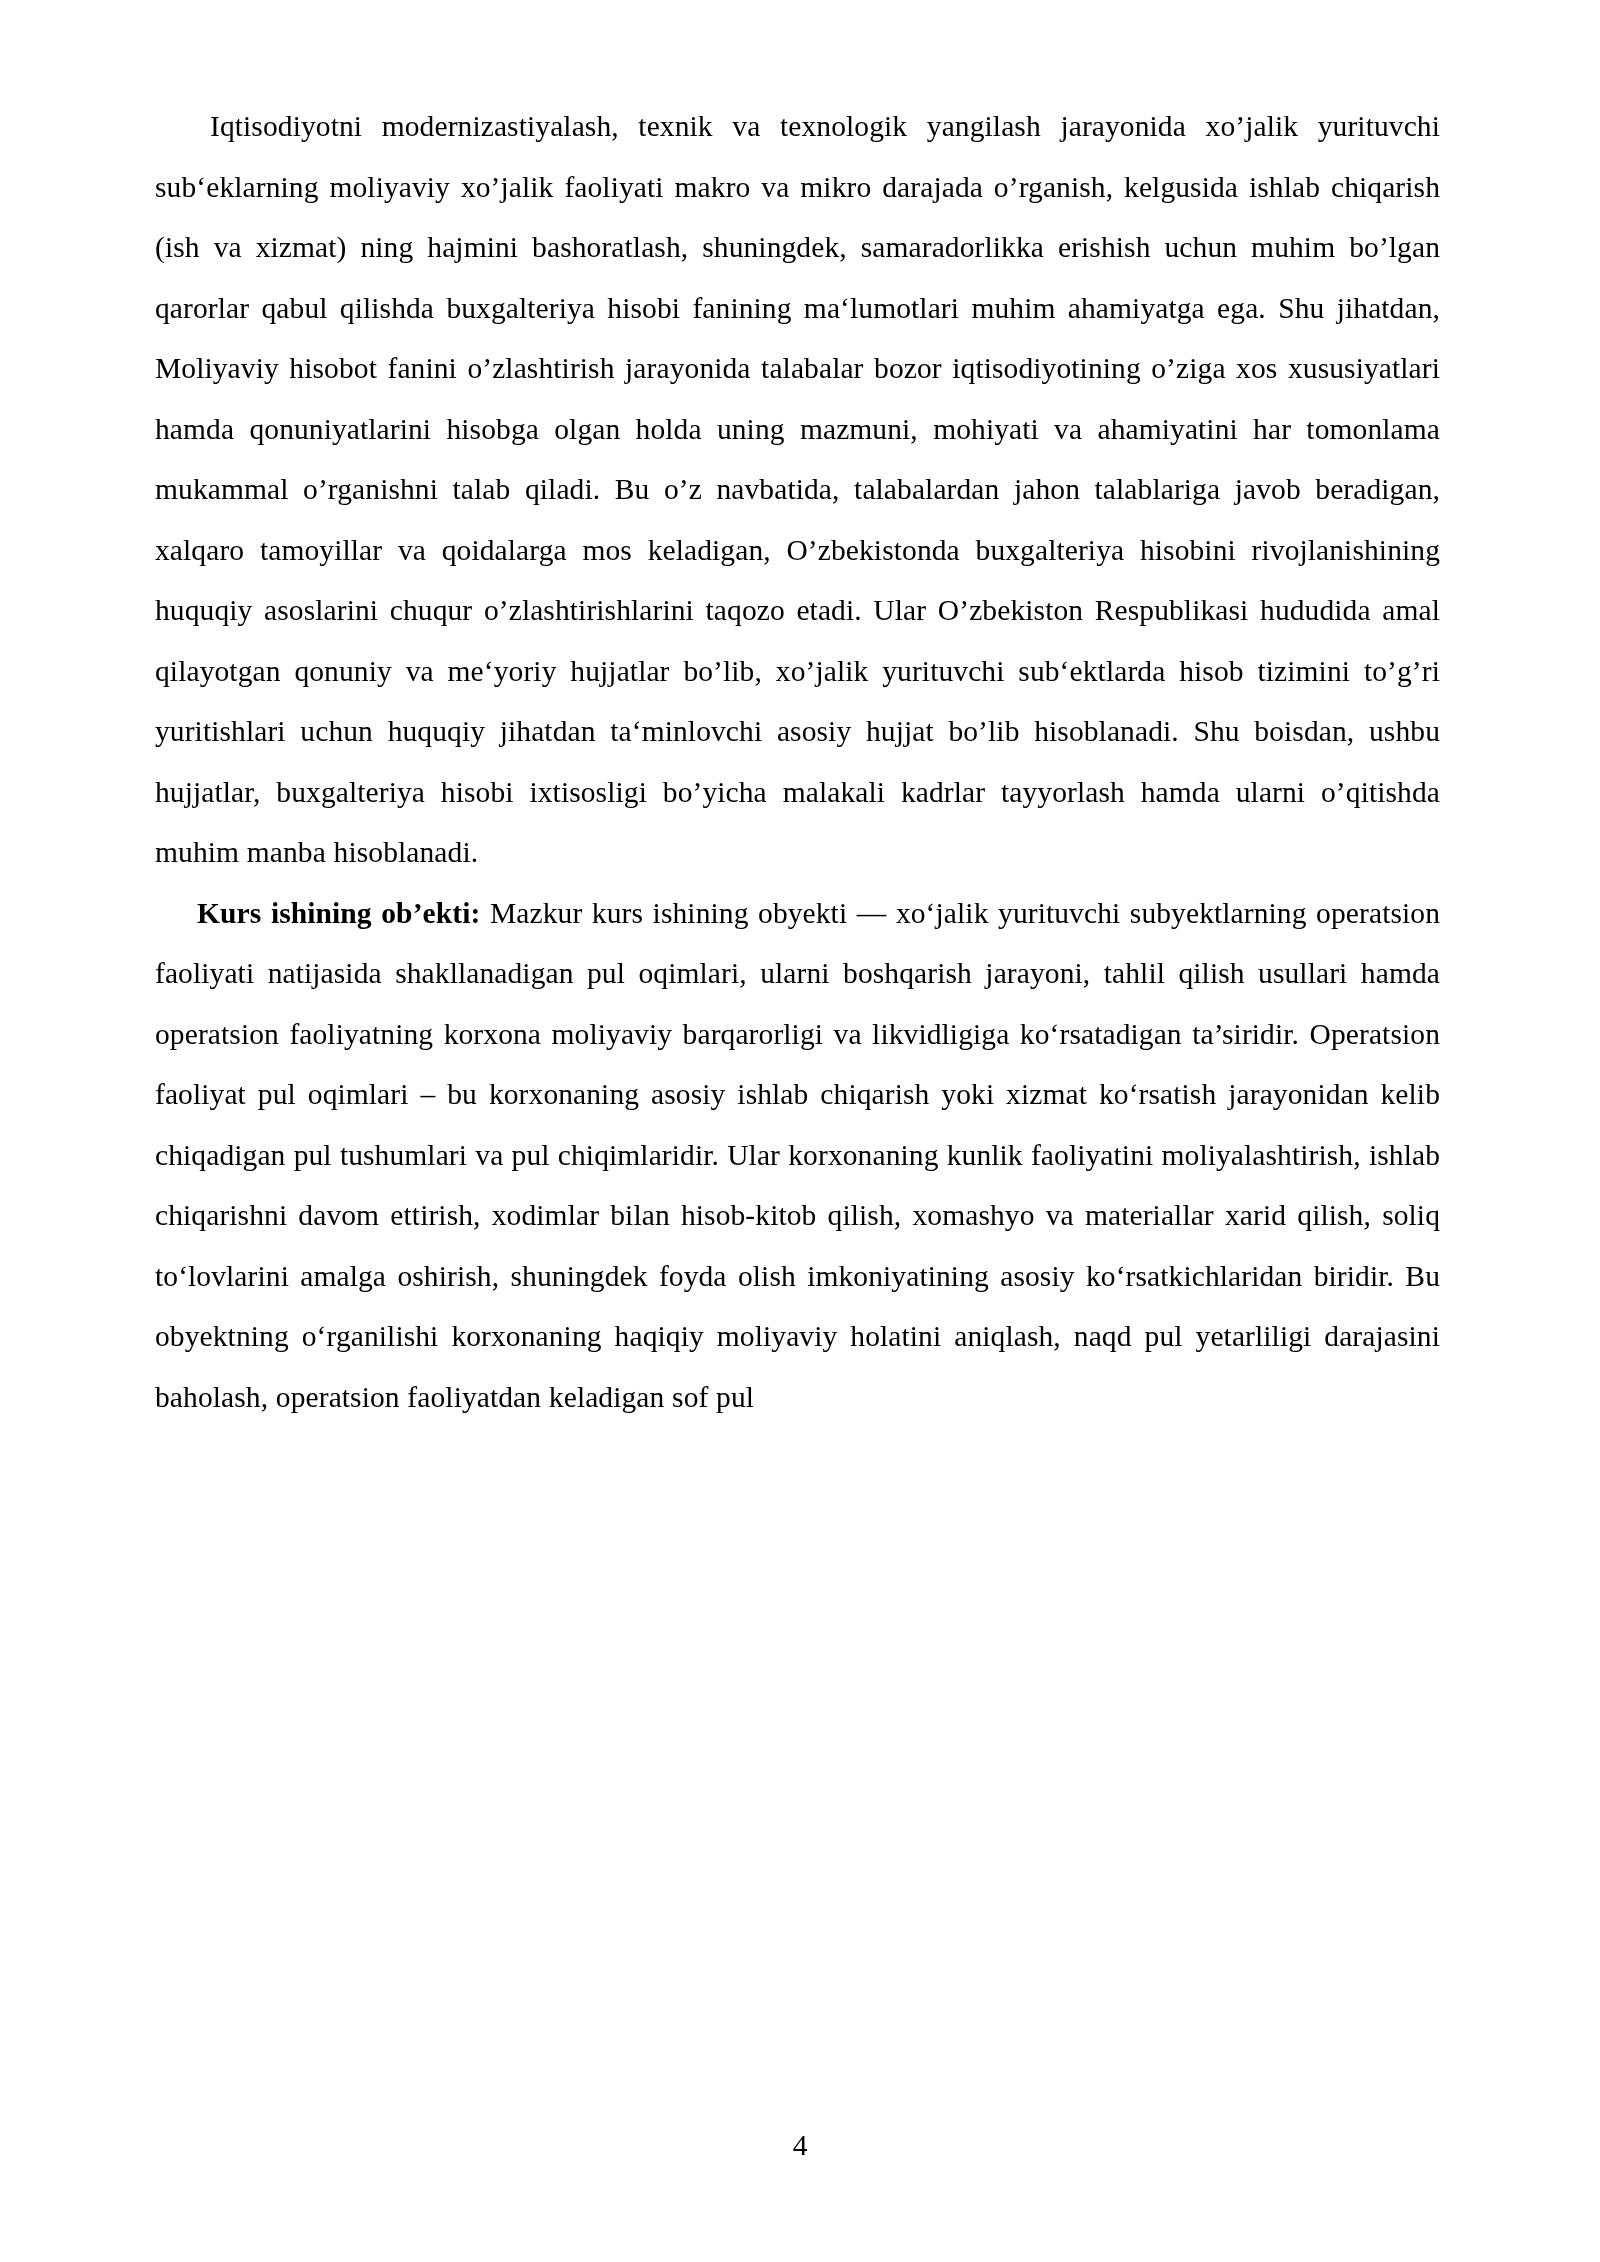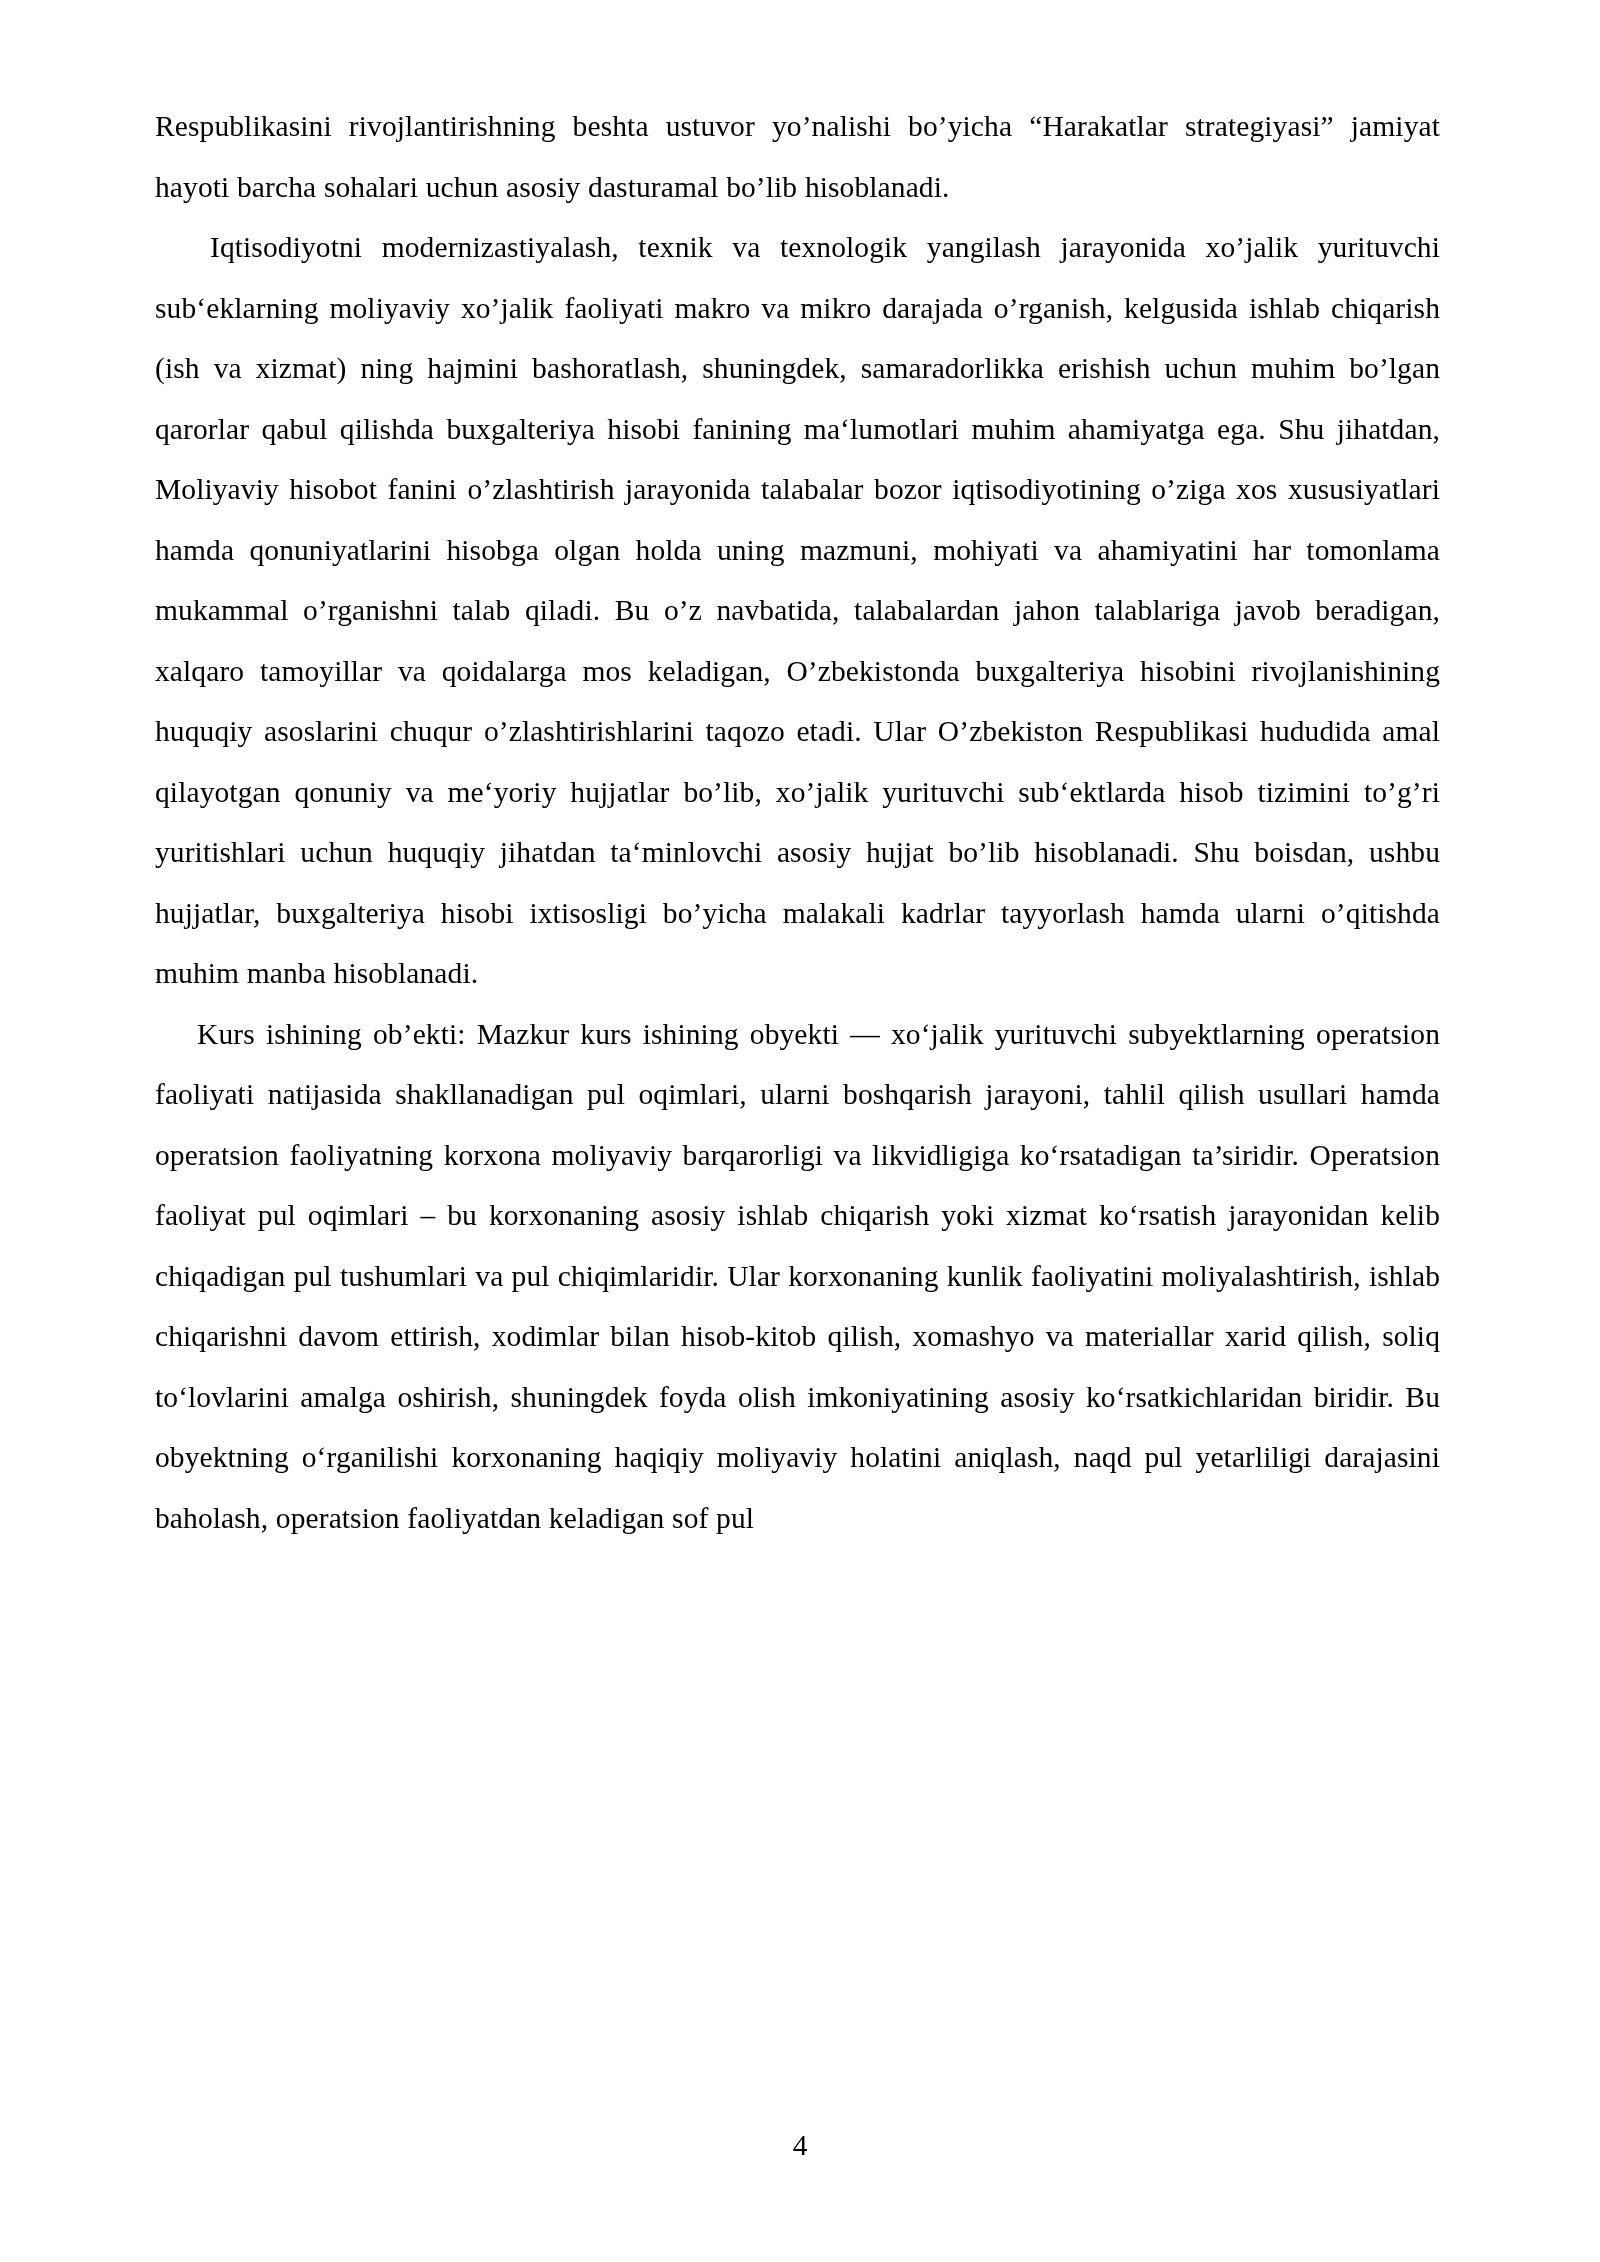--- a/index.html
+++ b/index.html
@@ -36,21 +36,21 @@
     word-spacing: 0.2px;
     hyphens: none;
   }
   .para.indent {
     text-indent: 55px;
   }
   .para.indent-small {
     text-indent: 42px;
   }
   .lead-bold {
-    font-weight: normal;
+    font-weight: bold;
   }
   .page-number {
     position: absolute;
     left: 0;
     right: 0;
     top: 2128px;
     text-align: center;
     font-size: 29.5px;
     line-height: 34px;
   }
@@ -59,21 +59,20 @@
     -webkit-font-smoothing: antialiased;
   }
 </style>
 </head>
 <body>
 
 <div class="page">
 
   <div class="content">
 
-    <p class="para">Respublikasini rivojlantirishning beshta ustuvor yo’nalishi bo’yicha “Harakatlar strategiyasi” jamiyat hayoti barcha sohalari uchun asosiy dasturamal bo’lib hisoblanadi.</p>
 
     <p class="para indent">Iqtisodiyotni modernizastiyalash, texnik va texnologik yangilash jarayonida xo’jalik yurituvchi sub‘eklarning moliyaviy xo’jalik faoliyati makro va mikro darajada o’rganish, kelgusida ishlab chiqarish (ish va xizmat) ning hajmini bashoratlash, shuningdek, samaradorlikka erishish uchun muhim bo’lgan qarorlar qabul qilishda buxgalteriya hisobi fanining ma‘lumotlari muhim ahamiyatga ega. Shu jihatdan, Moliyaviy hisobot fanini o’zlashtirish jarayonida talabalar bozor iqtisodiyotining o’ziga xos xususiyatlari hamda qonuniyatlarini hisobga olgan holda uning mazmuni, mohiyati va ahamiyatini har tomonlama mukammal o’rganishni talab qiladi. Bu o’z navbatida, talabalardan jahon talablariga javob beradigan, xalqaro tamoyillar va qoidalarga mos keladigan, O’zbekistonda buxgalteriya hisobini rivojlanishining huquqiy asoslarini chuqur o’zlashtirishlarini taqozo etadi. Ular O’zbekiston Respublikasi hududida amal qilayotgan qonuniy va me‘yoriy hujjatlar bo’lib, xo’jalik yurituvchi sub‘ektlarda hisob tizimini to’g’ri yuritishlari uchun huquqiy jihatdan ta‘minlovchi asosiy hujjat bo’lib hisoblanadi.  Shu boisdan, ushbu hujjatlar, buxgalteriya hisobi ixtisosligi bo’yicha malakali kadrlar tayyorlash hamda ularni o’qitishda muhim manba hisoblanadi.</p>
 
     <p class="para indent-small"><span class="lead-bold">Kurs ishining ob’ekti:</span><span> Mazkur kurs ishining obyekti — xo‘jalik yurituvchi subyektlarning operatsion faoliyati natijasida shakllanadigan pul oqimlari, ularni boshqarish jarayoni, tahlil qilish usullari hamda operatsion faoliyatning korxona moliyaviy barqarorligi va likvidligiga ko‘rsatadigan ta’siridir. Operatsion faoliyat pul oqimlari – bu korxonaning asosiy ishlab chiqarish yoki xizmat ko‘rsatish jarayonidan kelib chiqadigan pul tushumlari va pul chiqimlaridir. Ular korxonaning kunlik faoliyatini moliyalashtirish, ishlab chiqarishni davom ettirish, xodimlar bilan hisob-kitob qilish, xomashyo va materiallar xarid qilish, soliq to‘lovlarini amalga oshirish, shuningdek foyda olish imkoniyatining asosiy ko‘rsatkichlaridan biridir. Bu obyektning o‘rganilishi korxonaning haqiqiy moliyaviy holatini aniqlash, naqd pul yetarliligi darajasini baholash, operatsion faoliyatdan keladigan sof pul</span></p>
 
   </div>
 
   <div class="page-number">4</div>
 
 </div>

